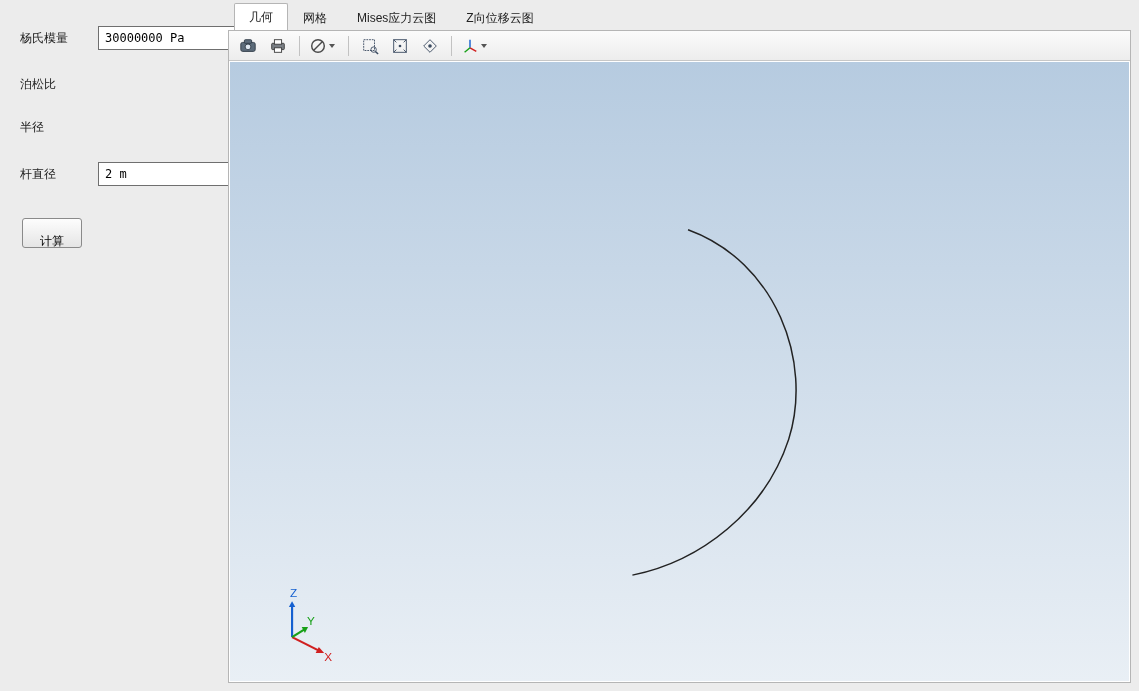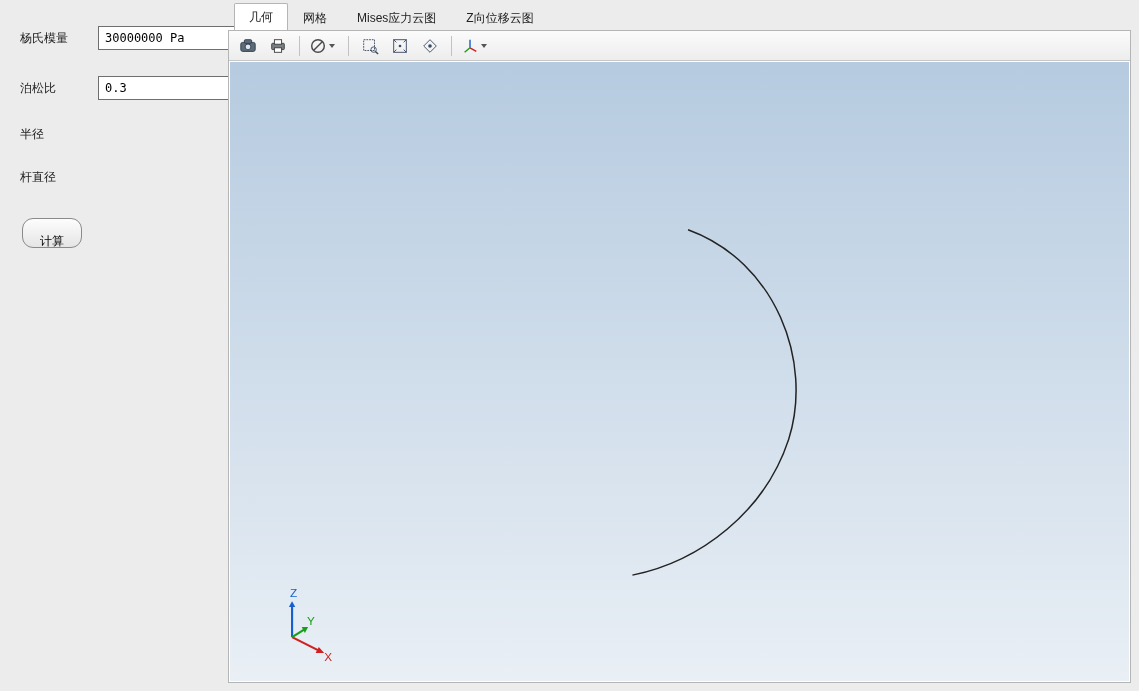--- a/index.html
+++ b/index.html
@@ -43,21 +43,21 @@
     outline: none;
   }
   .calc-btn {
     display: inline-block;
     margin-top: 6px;
     margin-left: 2px;
     min-width: 60px;
     height: 26px;
     border: 1px solid #8a8a8a;
     background: linear-gradient(#fdfdfd,#e5e5e5);
-    border-radius: 11px;
+    border-radius: 3px;
     font-size: 12px;
     cursor: pointer;
     padding: 14px 14px;
   }
 
   
   .right-area {
     flex: 1;
     position: relative;
     padding: 4px 8px 8px 0;
@@ -148,27 +148,27 @@
 <div class="app">
 
   <div class="left-panel">
 
     <div class="form-row">
       <div class="form-label">杨氏模量</div>
       <input class="form-input" value="30000000 Pa" style="">
     </div>
     <div class="form-row">
       <div class="form-label">泊松比</div>
-      <input class="form-input" value="0.3" style="">
     </div>
     <div class="form-row">
       <div class="form-label">半径</div>
     </div>
     <div class="form-row">
       <div class="form-label">杆直径</div>
+      <input class="form-input" value="2 m" style="">
     </div>
 
     <button class="calc-btn">计算</button>
   </div>
 
   <div class="right-area">
 
     <div class="tabs-strip">
       <div class="tab active">几何</div>
       <div class="tab">网格</div>

